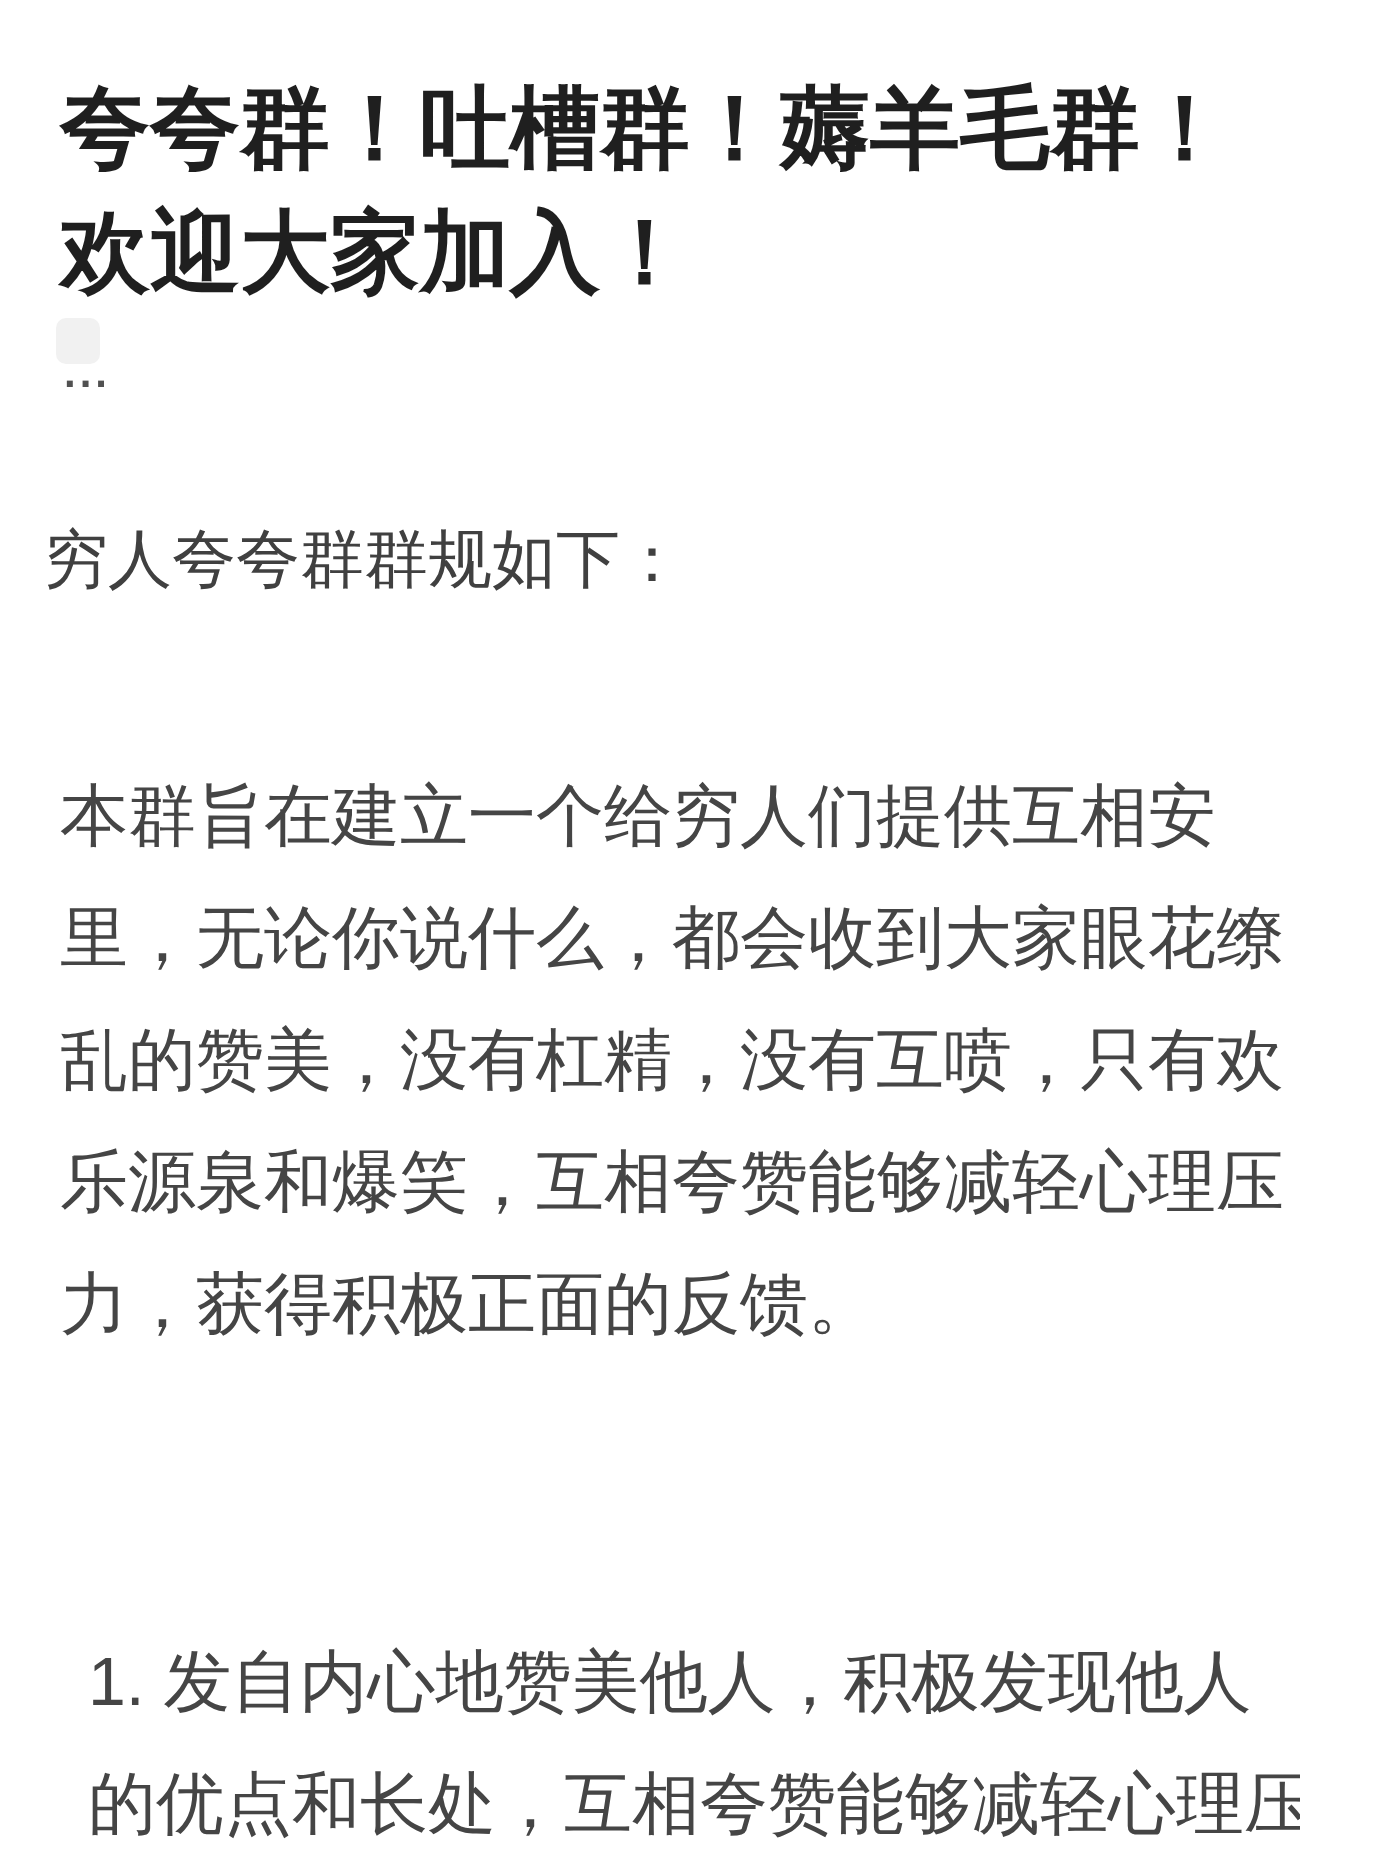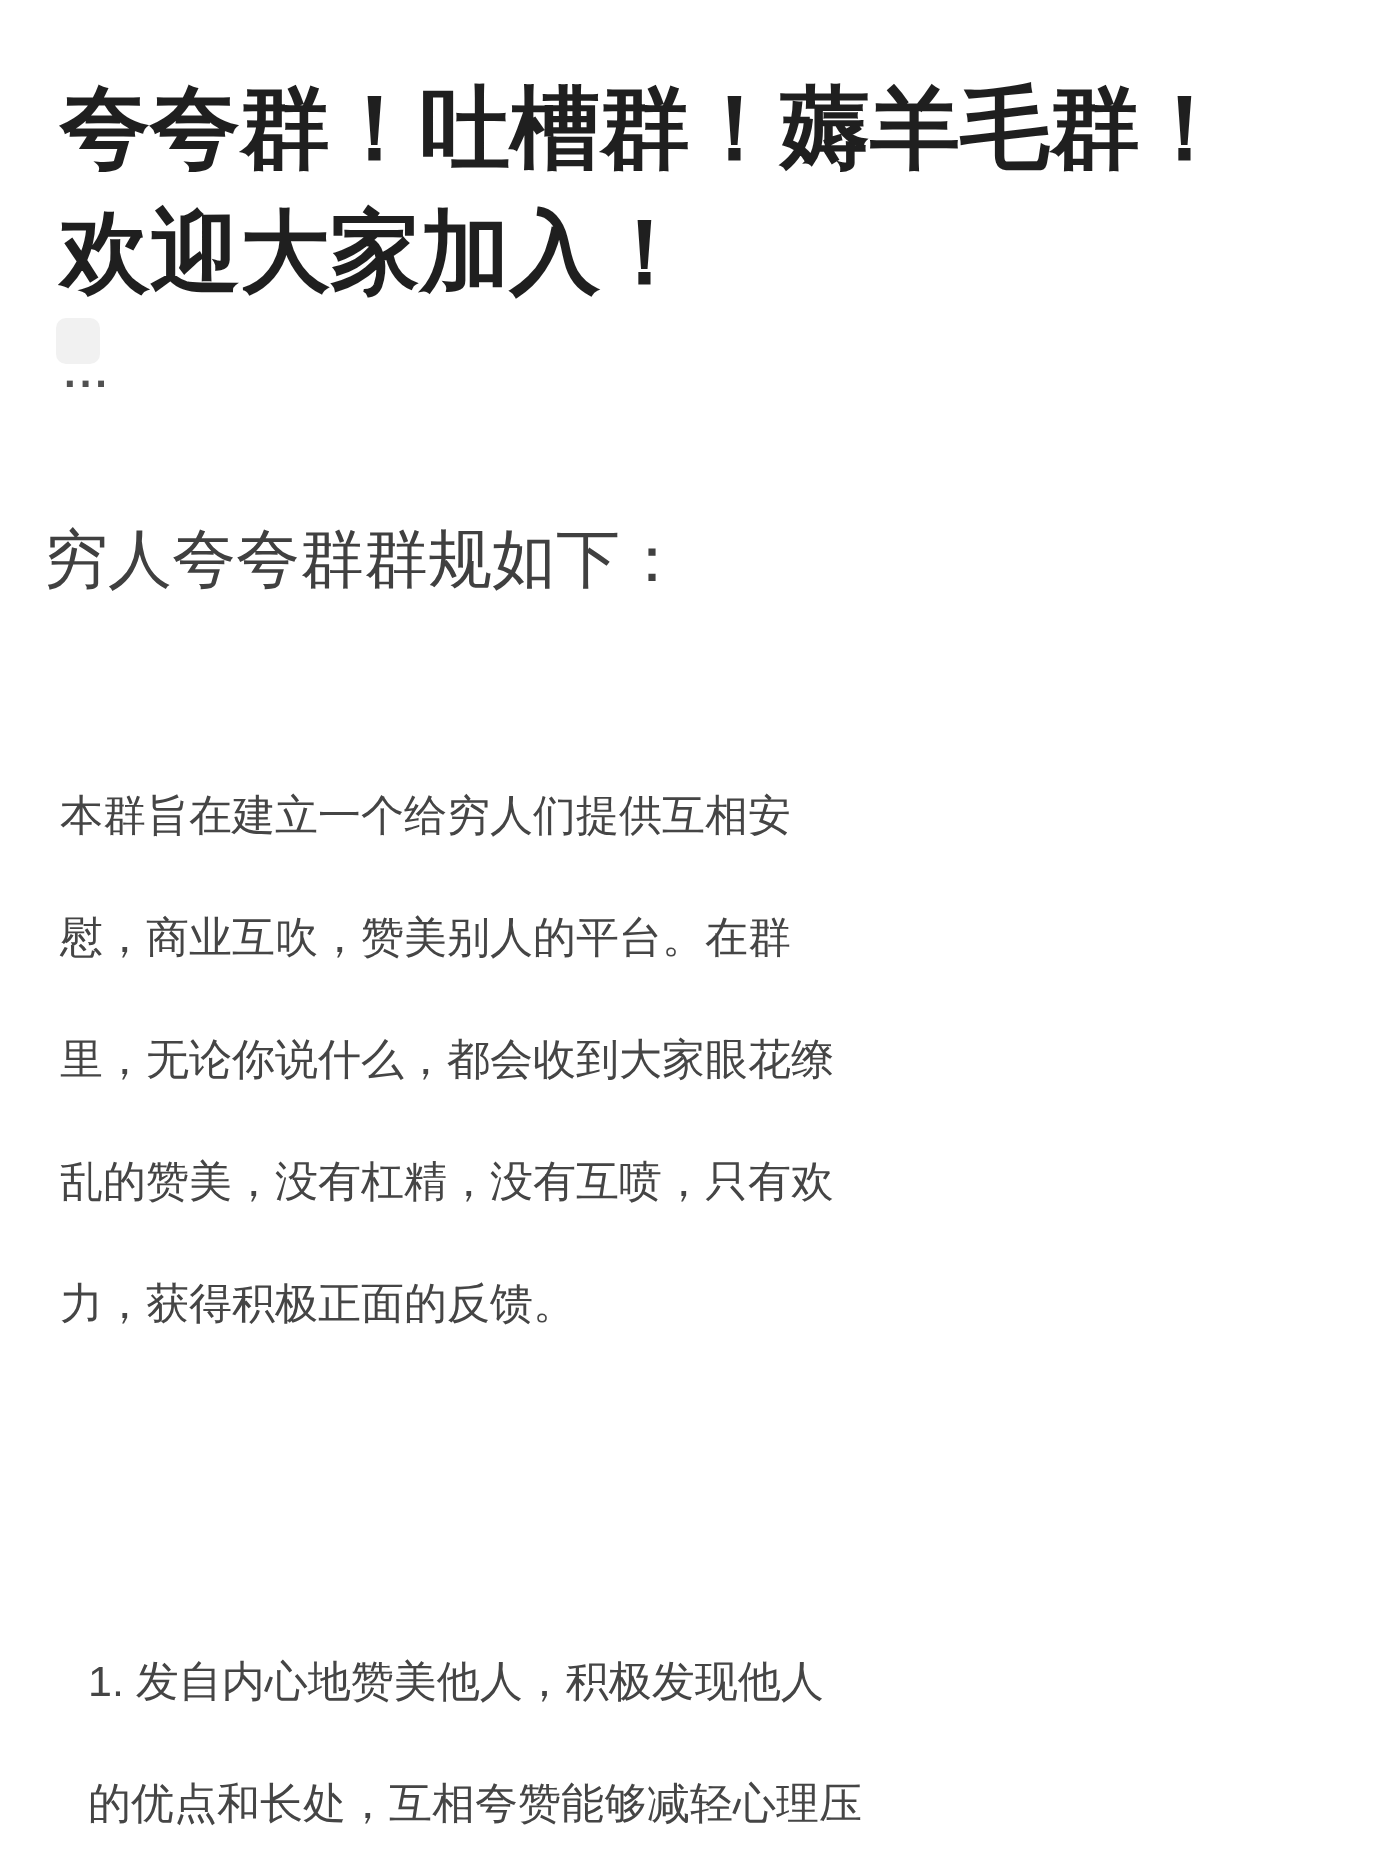--- a/index.html
+++ b/index.html
@@ -62,21 +62,21 @@
     left: 44px;
     top: 524px;
     font-size: 64px;
     line-height: 70px;
     color: #404040;
     white-space: nowrap;
   }
   .paragraph {
     position: absolute;
     left: 60px;
-    font-size: 43px;
+    font-size: 68px;
     line-height: 122px;
     color: #454545;
   }
   .paragraph .text-line {
     white-space: nowrap;
   }
   .intro-paragraph {
     top: 754px;
   }
   .rule-item {
@@ -96,23 +96,23 @@
 
   <div class="avatar-smudge"></div>
 
   <div class="author-dots">...</div>
 
 
   <div class="rules-heading">穷人夸夸群群规如下：</div>
 
   <div class="paragraph intro-paragraph">
     <div class="text-line">本群旨在建立一个给穷人们提供互相安</div>
-    <div class="text-line">慰，商业互吹，赞美别人的平台。在群</div>
     <div class="text-line">里，无论你说什么，都会收到大家眼花缭</div>
     <div class="text-line">乱的赞美，没有杠精，没有互喷，只有欢</div>
+    <div class="text-line">乐源泉和爆笑，互相夸赞能够减轻心理压</div>
     <div class="text-line">力，获得积极正面的反馈。</div>
   </div>
 
   <div class="paragraph rule-item">
     <div class="text-line">1. 发自内心地赞美他人，积极发现他人</div>
     <div class="text-line">的优点和长处，互相夸赞能够减轻心理压</div>
   </div>
 
 </div>
 

